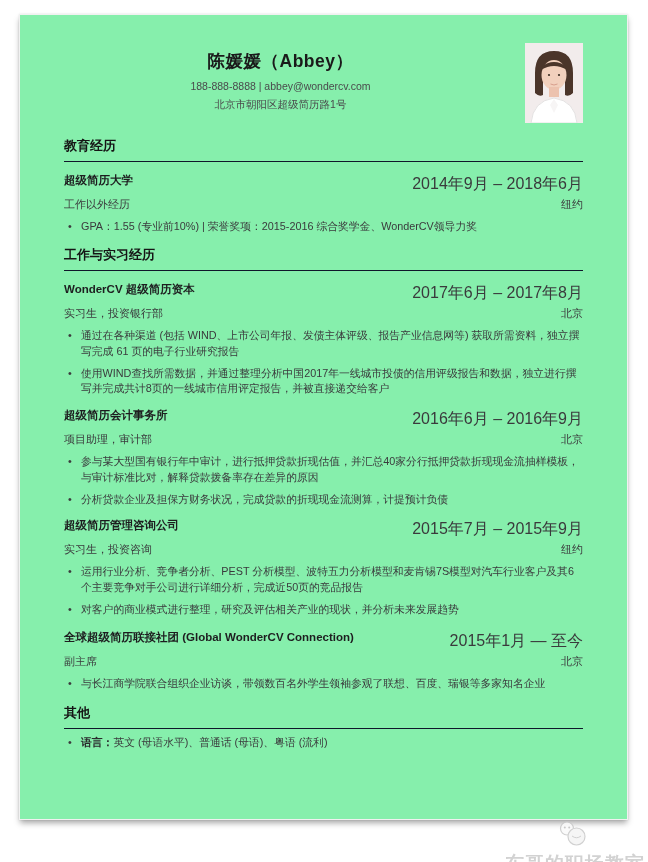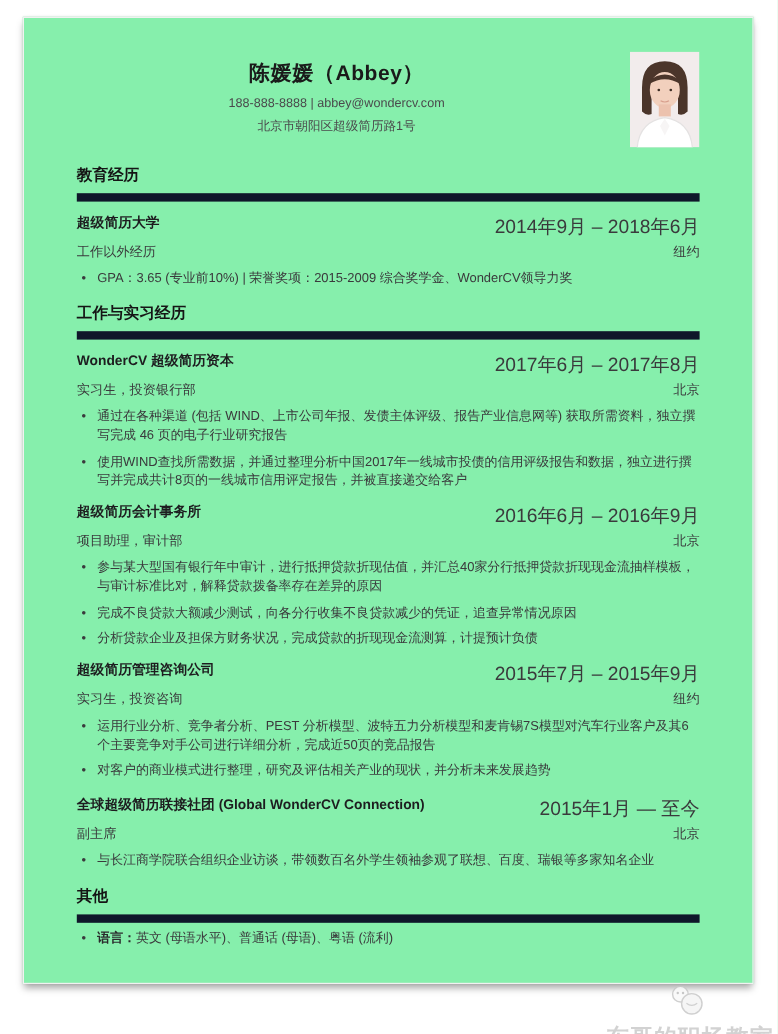--- a/index.html
+++ b/index.html
@@ -30,21 +30,21 @@
     width: 58px; height: 80px; flex: 0 0 58px;
     margin-top: 4px;
     overflow: hidden;
   }
   .photo svg { display: block; }
   
   .section { margin-top: 12px; }
   .section-title {
     font-size: 13px; font-weight: bold; color: #151515;
     padding-bottom: 6px;
-    border-bottom: 7px solid #0f172a;
+    border-bottom: 1px solid #0f172a;
   }
   .entry { margin-top: 10px; }
   .entry-row { display: flex; justify-content: space-between; align-items: flex-start; line-height: 1.5; }
   .org { font-size: 11.5px; font-weight: bold; color: #1d1d1f; }
   .date { font-size: 16px; color: #3a3a3c; white-space: nowrap; }
   .role { font-size: 11px; color: #3a3a3c; }
   .loc  { font-size: 11px; color: #3a3a3c; }
   ul.bullets { list-style: none; margin-top: 2px; }
   ul.bullets li {
     position: relative;
@@ -109,55 +109,54 @@
     <div class="entry">
       <div class="entry-row">
         <span class="org">超级简历大学</span>
         <span class="date">2014年9月 – 2018年6月</span>
       </div>
       <div class="entry-row">
         <span class="role">工作以外经历</span>
         <span class="loc">纽约</span>
       </div>
       <ul class="bullets">
-        <li>GPA：3.65 (专业前10%) | 荣誉奖项：2015-2009 综合奖学金、WonderCV领导力奖</li>
+        <li>GPA：1.55 (专业前10%) | 荣誉奖项：2015-2016 综合奖学金、WonderCV领导力奖</li>
       </ul>
     </div>
   </div>
 
   <div class="section">
     <div class="section-title">工作与实习经历</div>
 
     <div class="entry">
       <div class="entry-row">
         <span class="org">WonderCV 超级简历资本</span>
         <span class="date">2017年6月 – 2017年8月</span>
       </div>
       <div class="entry-row">
         <span class="role">实习生，投资银行部</span>
         <span class="loc">北京</span>
       </div>
       <ul class="bullets">
-        <li>通过在各种渠道 (包括 WIND、上市公司年报、发债主体评级、报告产业信息网等) 获取所需资料，独立撰写完成 46 页的电子行业研究报告</li>
+        <li>通过在各种渠道 (包括 WIND、上市公司年报、发债主体评级、报告产业信息网等) 获取所需资料，独立撰写完成 61 页的电子行业研究报告</li>
         <li>使用WIND查找所需数据，并通过整理分析中国2017年一线城市投债的信用评级报告和数据，独立进行撰写并完成共计8页的一线城市信用评定报告，并被直接递交给客户</li>
       </ul>
     </div>
 
     <div class="entry">
       <div class="entry-row">
         <span class="org">超级简历会计事务所</span>
         <span class="date">2016年6月 – 2016年9月</span>
       </div>
       <div class="entry-row">
         <span class="role">项目助理，审计部</span>
         <span class="loc">北京</span>
       </div>
       <ul class="bullets">
         <li>参与某大型国有银行年中审计，进行抵押贷款折现估值，并汇总40家分行抵押贷款折现现金流抽样模板，与审计标准比对，解释贷款拨备率存在差异的原因</li>
-        <li>完成不良贷款大额减少测试，向各分行收集不良贷款减少的凭证，追查异常情况原因</li>
         <li>分析贷款企业及担保方财务状况，完成贷款的折现现金流测算，计提预计负债</li>
       </ul>
     </div>
 
     <div class="entry">
       <div class="entry-row">
         <span class="org">超级简历管理咨询公司</span>
         <span class="date">2015年7月 – 2015年9月</span>
       </div>
       <div class="entry-row">

